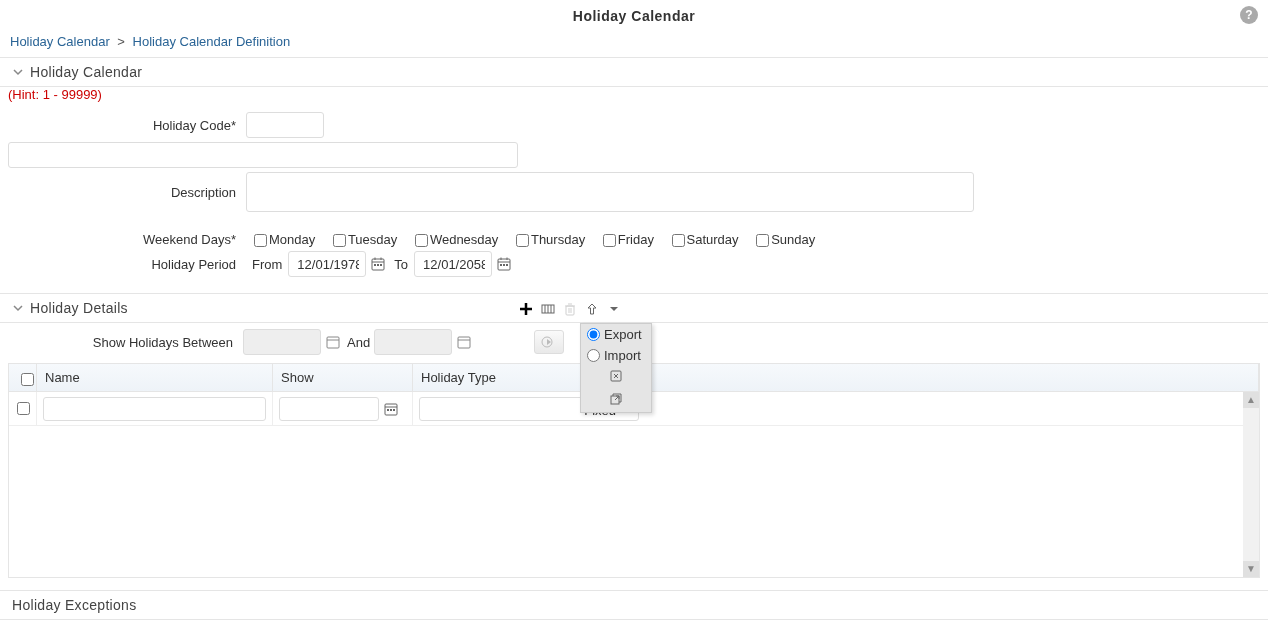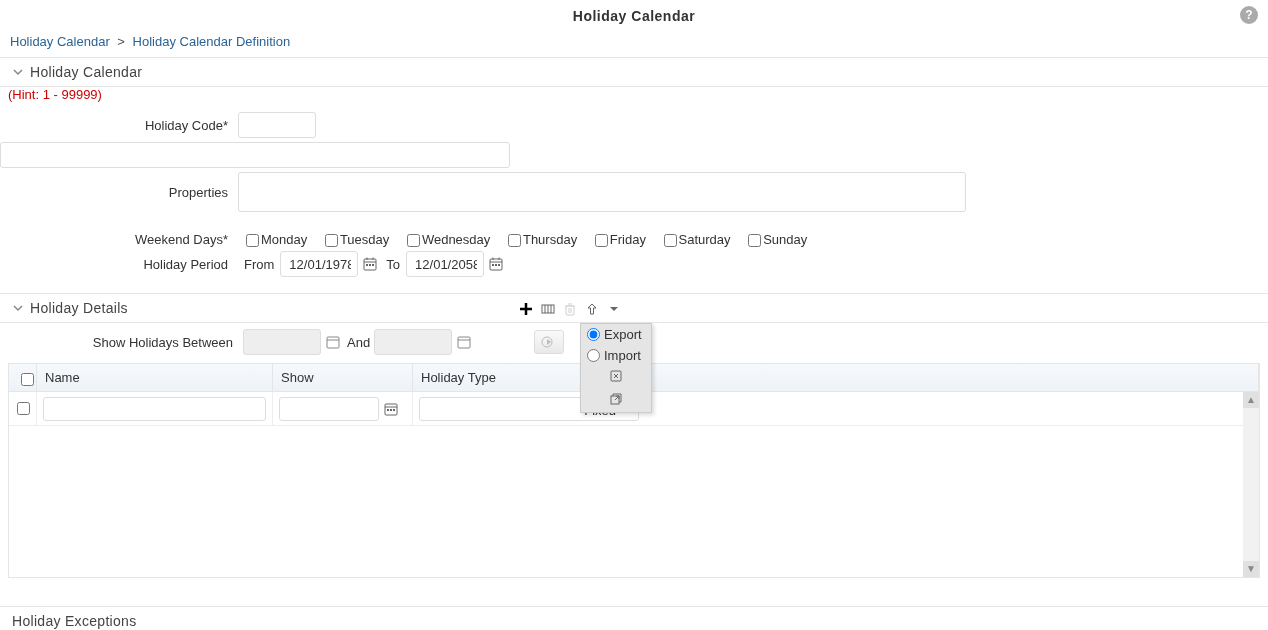--- a/index.html
+++ b/index.html
@@ -47,21 +47,21 @@
     display: inline-flex; align-items: center; justify-content: center;
   }
   .chev svg { display: block; }
   .hint {
     color: #cc0000;
     padding: 0 8px 4px 8px;
     font-size: 13px;
   }
   .form-row {
     display: flex; align-items: center;
-    margin: 4px 0;
+    margin: 4px 8px;
   }
   .form-label {
     width: 238px; text-align: right;
     padding-right: 10px;
     font-size: 13px; color: #333;
   }
   input[type=text], textarea, select {
     border: 1px solid #ddd; border-radius: 3px;
     padding: 4px 6px; font-size: 13px;
     background: #fff; color: #333; text-align: right;
@@ -104,21 +104,21 @@
     width: 78px; height: 26px; background: #eee;
   }
   .and-lbl { margin: 0 4px; text-align: right; }
   .go-btn {
     width: 30px; height: 24px; border: 1px solid #ddd;
     border-radius: 3px; background: linear-gradient(#fafafa,#e9e9e9);
     margin-left: 60px; cursor: pointer;
     display: inline-flex; align-items: center; justify-content: center;
     color: #999;
   }
-  .grid { margin: 4px 8px 16px 8px; border: 1px solid #e5e5e5; position: relative; }
+  .grid { margin: 4px 8px 0 8px; border: 1px solid #e5e5e5; position: relative; }
   .grid-head {
     display: flex; background: linear-gradient(#f6f9fc,#eef3f8);
     border-bottom: 1px solid #e5e5e5; height: 28px;
   }
   .gh { padding: 6px 8px; font-size: 13px; color: #333; border-right: 1px solid #e5e5e5; }
   .gh-chk { width: 28px; text-align: center; }
   .gh-name { width: 236px; }
   .gh-date { width: 140px; }
   .gh-type { flex: 1; }
   .grid-body { position: relative; height: 185px; background: #fff; }
@@ -171,21 +171,21 @@
   <div class="hint">(Hint: 1 - 99999)</div>
   <div class="section-body">
     <div class="form-row">
       <div class="form-label">Holiday Code*</div>
       <input type="text" class="w-small" value="" style="">
     </div>
     <div class="form-row">
       <input type="text" class="w-med" value="" style="">
     </div>
     <div class="form-row">
-      <div class="form-label">Properties</div>
+      <div class="form-label">Description</div>
       <textarea class="w-desc" style=""></textarea>
     </div>
   </div>
 
   <div class="section-body">
     <div class="form-row chk-row">
       <div class="form-label">Weekend Days*</div>
       <div>
         <input type="checkbox" style=""><label>Monday</label>
         <input type="checkbox" style=""><label>Tuesday</label>

